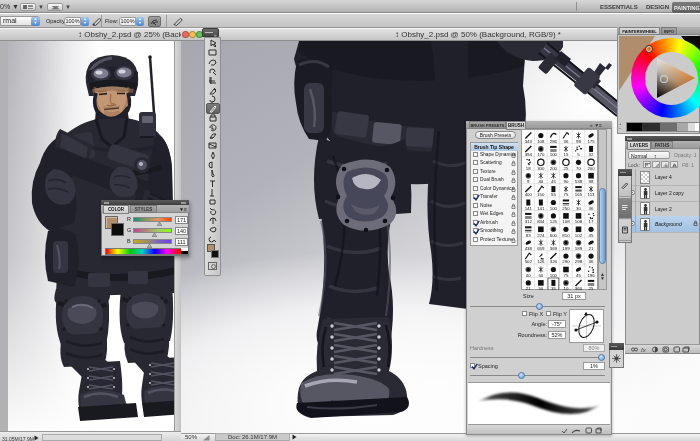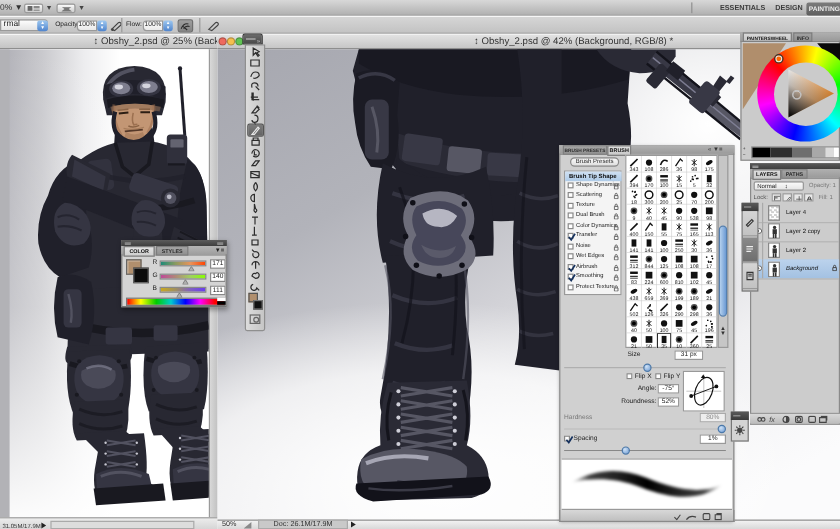--- a/index.html
+++ b/index.html
@@ -7,21 +7,21 @@
 #stage{position:absolute;top:0;left:0;width:700px;height:441px;overflow:hidden}
 .abs{position:absolute}
 svg{display:block}
 </style></head><body>
 <div id="stage">
 <div class="abs" style="left:181px;top:28px;width:519px;height:413px;background:#ddd;"></div>
 <div class="abs" style="left:181px;top:28px;width:519px;height:13px;background:linear-gradient(#e2e2e2,#c6c6c6);border-bottom:1px solid #8e8e8e;border-top:1px solid #f5f5f5;"></div>
 <div class="abs" style="left:182px;top:31px;width:7px;height:7px;background:#ee6a5e;border-radius:50%;border:0.5px solid rgba(0,0,0,.25);"></div>
 <div class="abs" style="left:189px;top:31px;width:7px;height:7px;background:#f5bf4f;border-radius:50%;border:0.5px solid rgba(0,0,0,.25);"></div>
 <div class="abs" style="left:196px;top:31px;width:7px;height:7px;background:#61c354;border-radius:50%;border:0.5px solid rgba(0,0,0,.25);"></div>
-<div class="abs" style="left:395px;top:30px;width:210px;height:10px;font-size:8px;color:#333;white-space:nowrap;">↕ Obshy_2.psd @ 42% (Background, RGB/8) *</div>
+<div class="abs" style="left:395px;top:30px;width:210px;height:10px;font-size:8px;color:#333;white-space:nowrap;">↕ Obshy_2.psd @ 50% (Background, RGB/9) *</div>
 <svg class="abs" style="left:181px;top:41px" width="519" height="392" viewBox="0 0 519 392">
       <defs>
 <linearGradient id="cbg" x1="0" y1="0" x2="0.8" y2="1">
 <stop offset="0" stop-color="#a6a7af"></stop>
           <stop offset="0.3" stop-color="#b2b3ba"></stop>
 <stop offset="0.55" stop-color="#d2d2d7"></stop>
           <stop offset="0.78" stop-color="#f0f0f2"></stop>
 <stop offset="1" stop-color="#fbfbfc"></stop>
         </linearGradient>
 <radialGradient id="cwhite" cx="0.62" cy="0.25" r="0.55">

